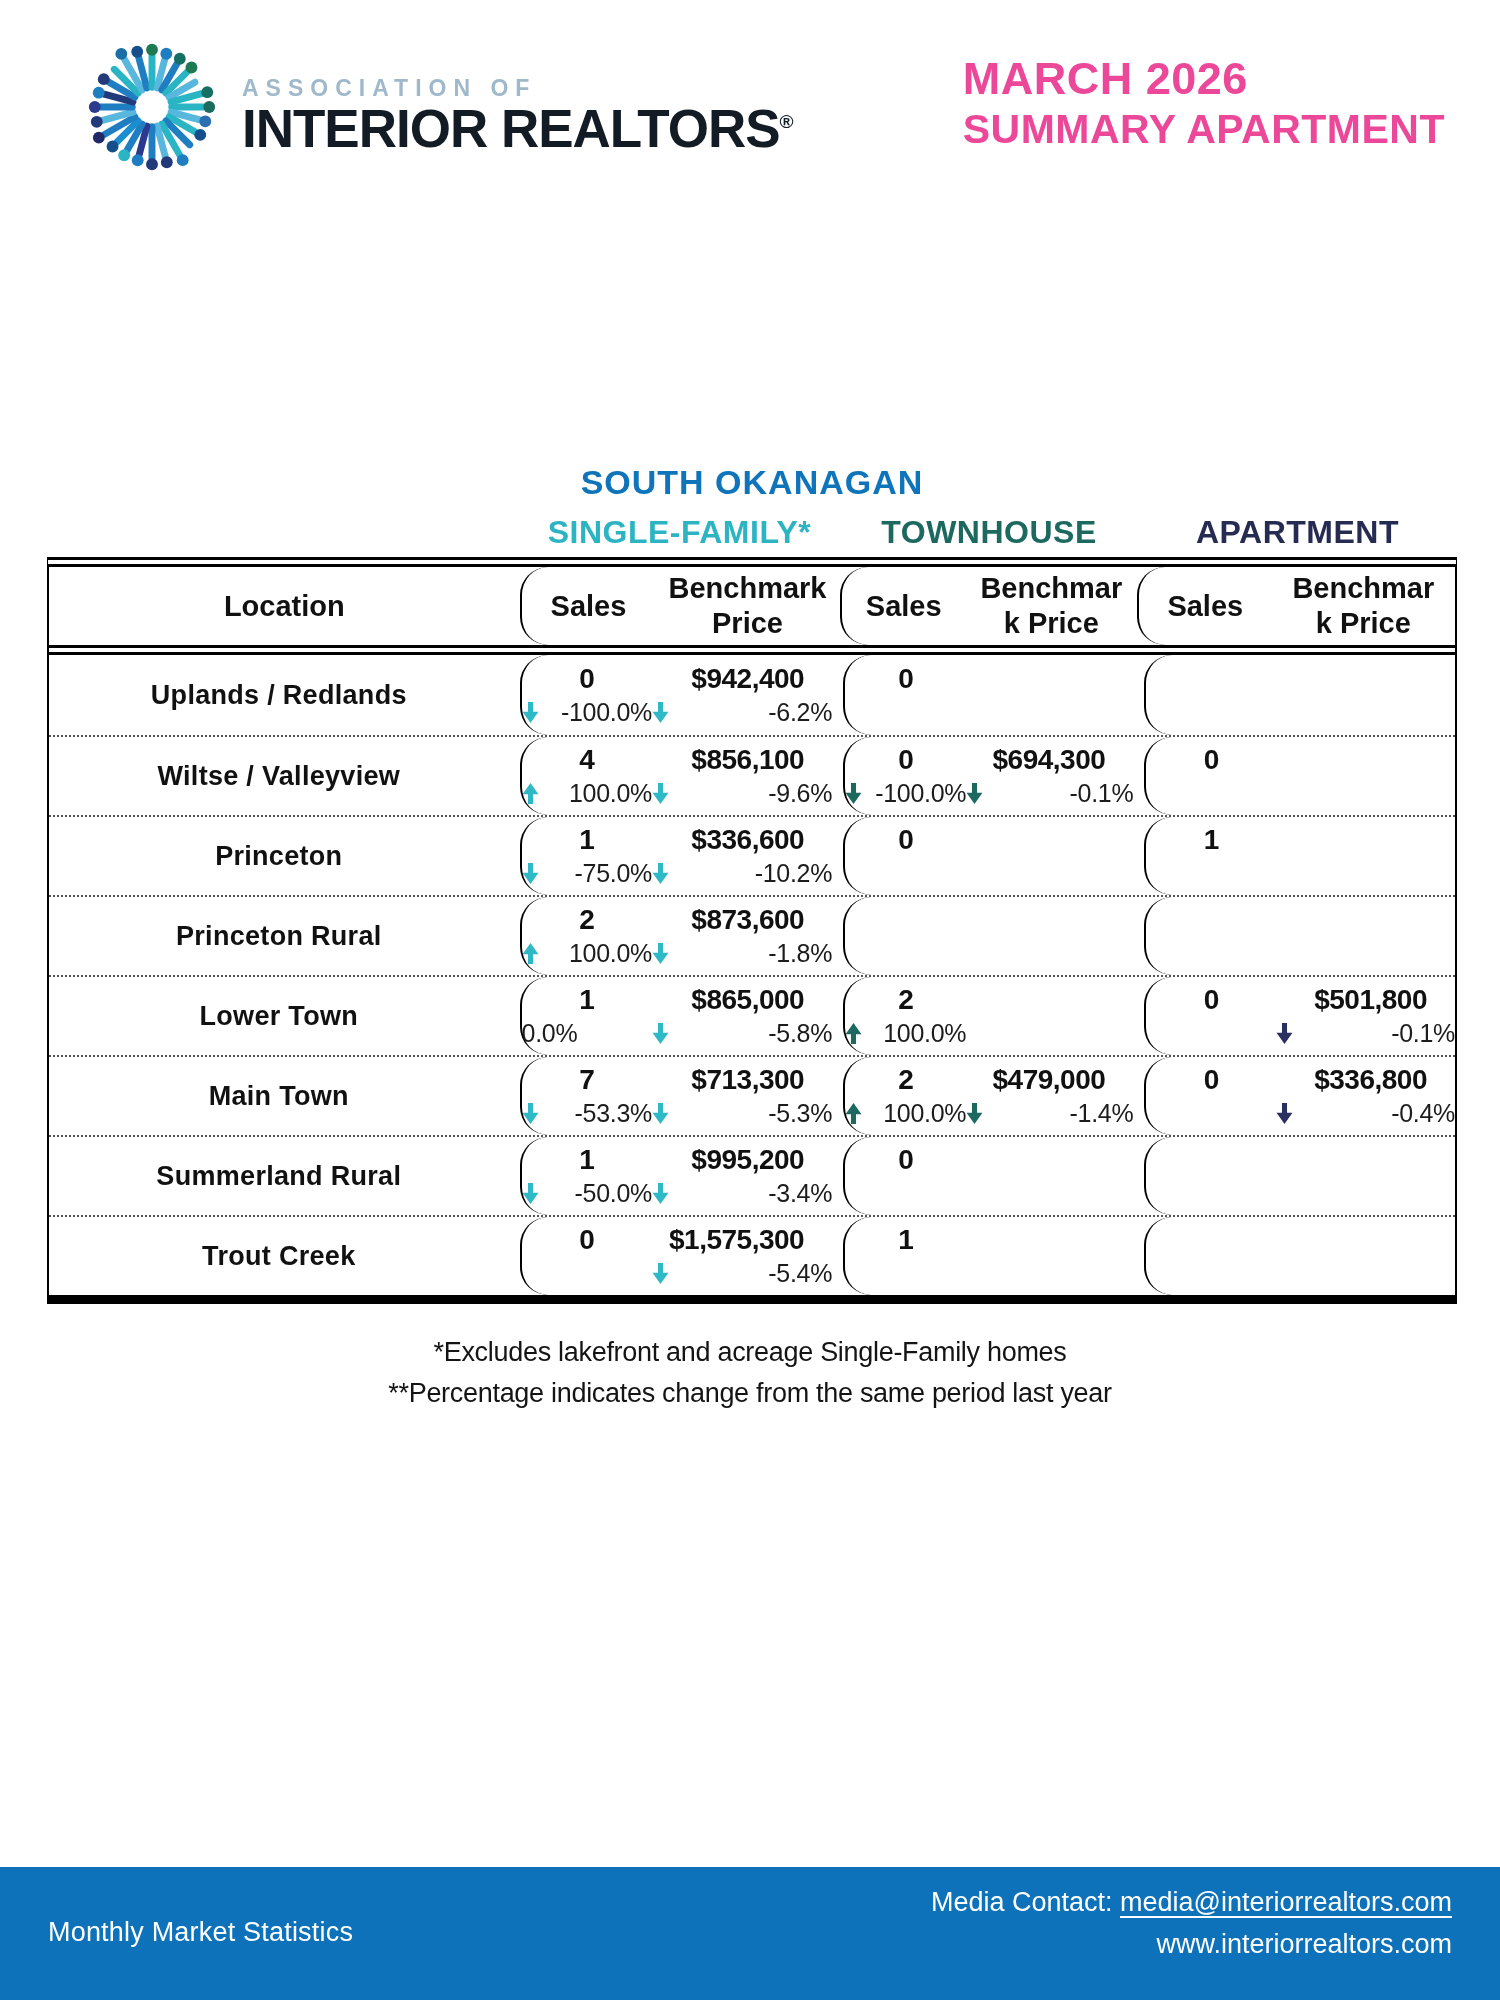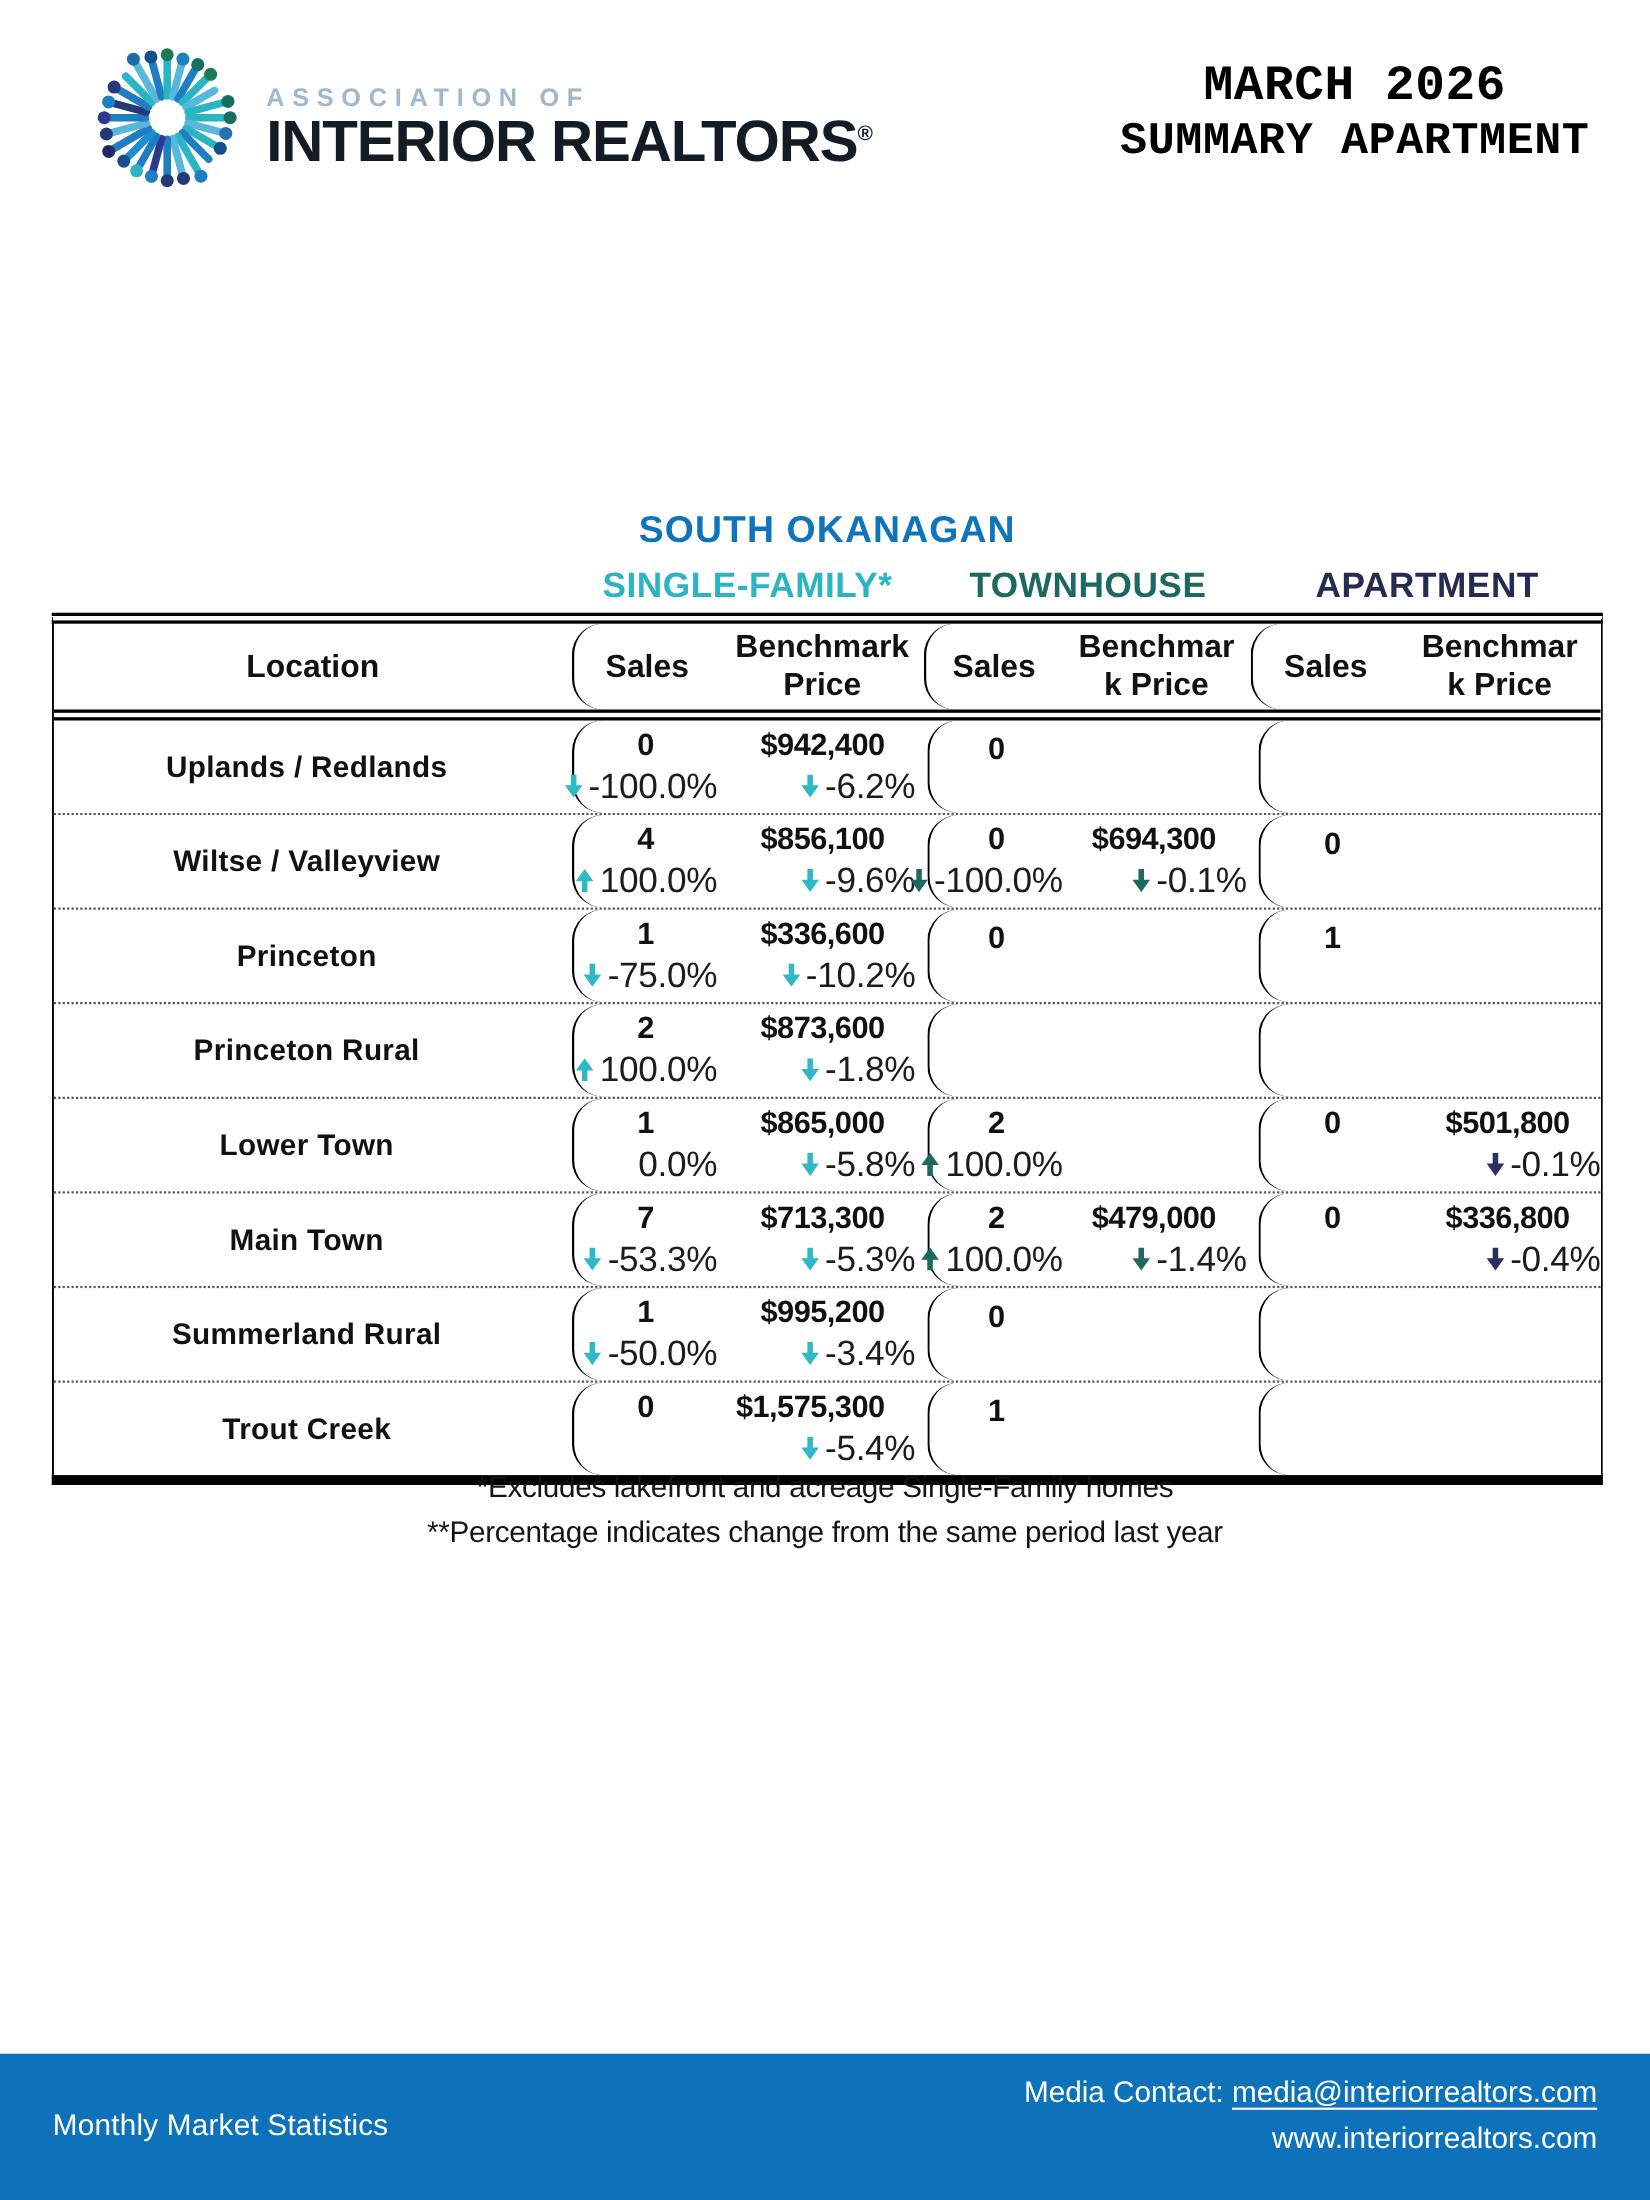--- a/index.html
+++ b/index.html
@@ -10,21 +10,21 @@
   }
 
   
   .header { position:absolute; top:0; left:0; right:0; height:210px; }
   .logo { position:absolute; left:78px; top:33px; display:flex; align-items:center; }
   .starburst { width:148px; height:148px; }
   .logo-text { margin-left:16px; padding-top:18px; }
   .assoc { color:#9fb9cb; font-size:23px; font-weight:700; letter-spacing:7px; }
   .realtors { color:#131c24; font-size:53px; font-weight:700; letter-spacing:-1px; line-height:1.02; }
   .reg { font-size:19px; vertical-align:super; }
-  .doc-title { position:absolute; right:55px; top:52px; text-align:center; color:#000000; font-weight:700; line-height:1.18;font-family:Liberation Mono, monospace; }
+  .doc-title { position:absolute; right:55px; top:52px; text-align:left; color:#ec4899; font-weight:700; line-height:1.18; }
   .doc-title .t1 { font-size:45px; letter-spacing:0.5px; }
   .doc-title .t2 { font-size:41px; letter-spacing:0.5px; }
 
   
   .region-title { position:absolute; top:463px; left:47px; width:1410px; text-align:center;
     color:#0f74ba; font-size:34px; font-weight:700; letter-spacing:1px; }
   .group-heads { position:absolute; top:514px; left:47px; width:1410px; display:flex; }
   .group-heads .gh { font-size:32px; font-weight:700; text-align:center; letter-spacing:0.5px; }
   .gh-spacer { width:472px; }
   .gh-sf  { width:321px; color:#2cb4c3; }
@@ -44,21 +44,21 @@
   .pre { white-space:pre-line; line-height:1.2; }
 
   .row { display:flex; min-height:80px; align-items:stretch;gap:11px; }
   .row + .row { border-top:2px dotted #555; }
   .loc-cell { width:472px; display:flex; align-items:center; justify-content:center;
     font-weight:700; font-size:27px; letter-spacing:0.3px; }
   .group { display:grid; grid-template-columns:42% 58%; align-content:center; row-gap:3px; padding:6px 0; }
   .num { font-weight:700; font-size:28px; letter-spacing:-0.5px; min-height:32px; }
   .num.sales { text-align:center; }
   .num.price { text-align:right; padding-right:28px; }
-  .pct { font-size:32px; color:#1c1c1c; letter-spacing:-0.3px; display:flex; align-items:center; justify-content:flex-end; gap:5px; min-height:30px; }
+  .pct { font-size:25px; color:#1c1c1c; letter-spacing:-0.3px; display:flex; align-items:center; justify-content:space-between; gap:5px; min-height:30px; }
   .arrow { width:17px; height:21px; display:none; line-height:0; }
   .arrow svg { width:17px; height:21px; }
   .arrow.dir-down { display:inline-block; }
   .arrow.dir-up { display:inline-block; transform:rotate(180deg); }
   .g-sf  .arrow svg path { fill:#2fb9c6; }
   .g-th  .arrow svg path { fill:#1d695f; }
   .g-apt .arrow svg path { fill:#2b3060; }
 
   
   .footnotes { position:absolute; top:1332px; left:0; width:1500px; text-align:center;

